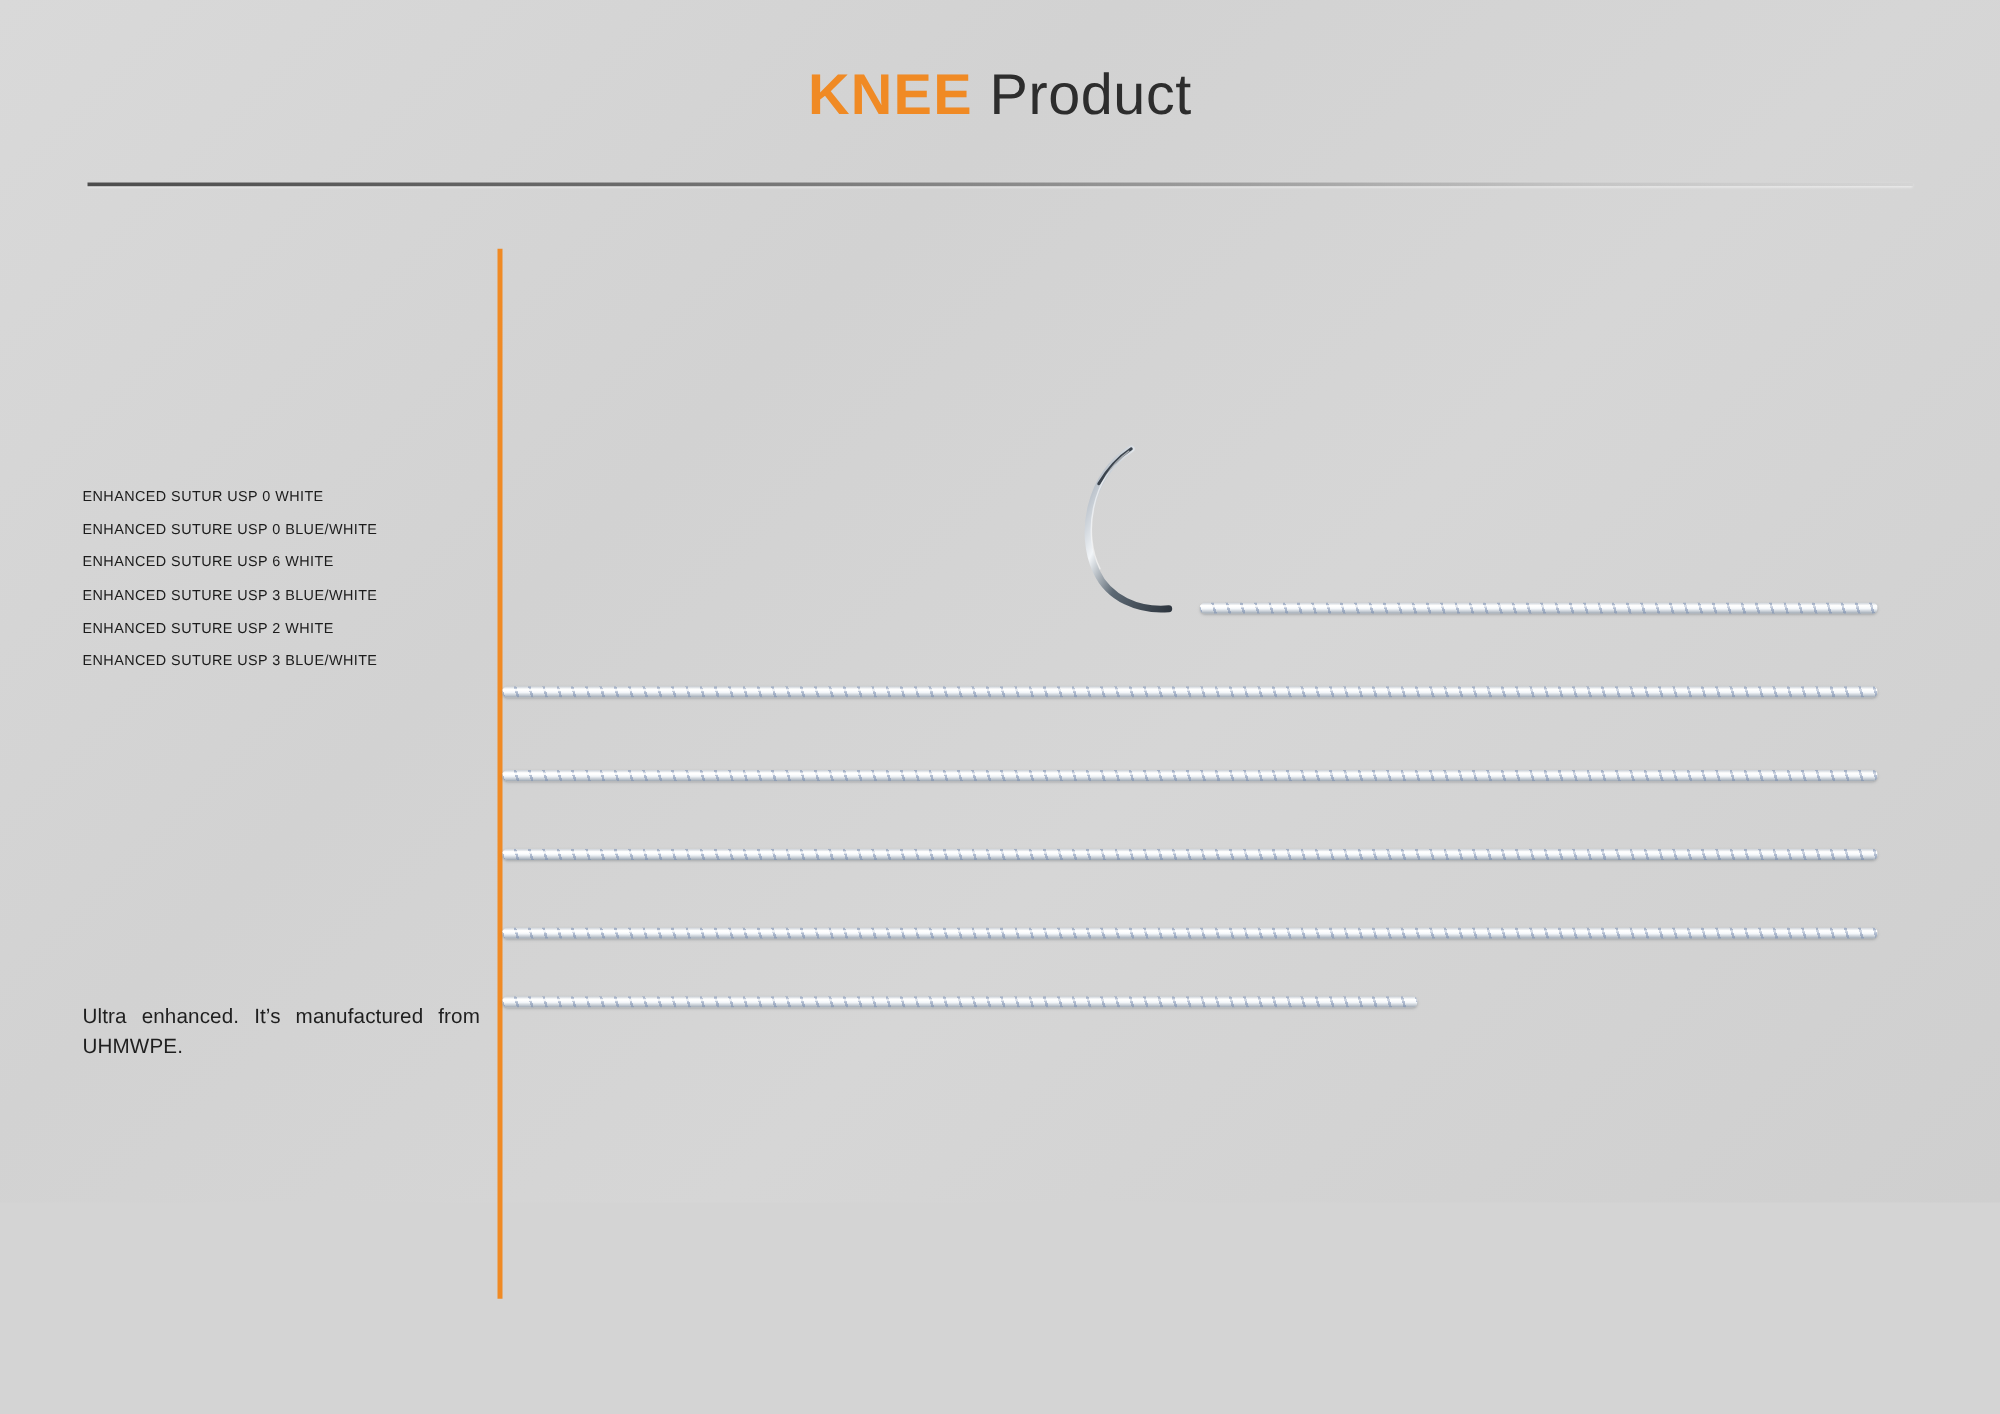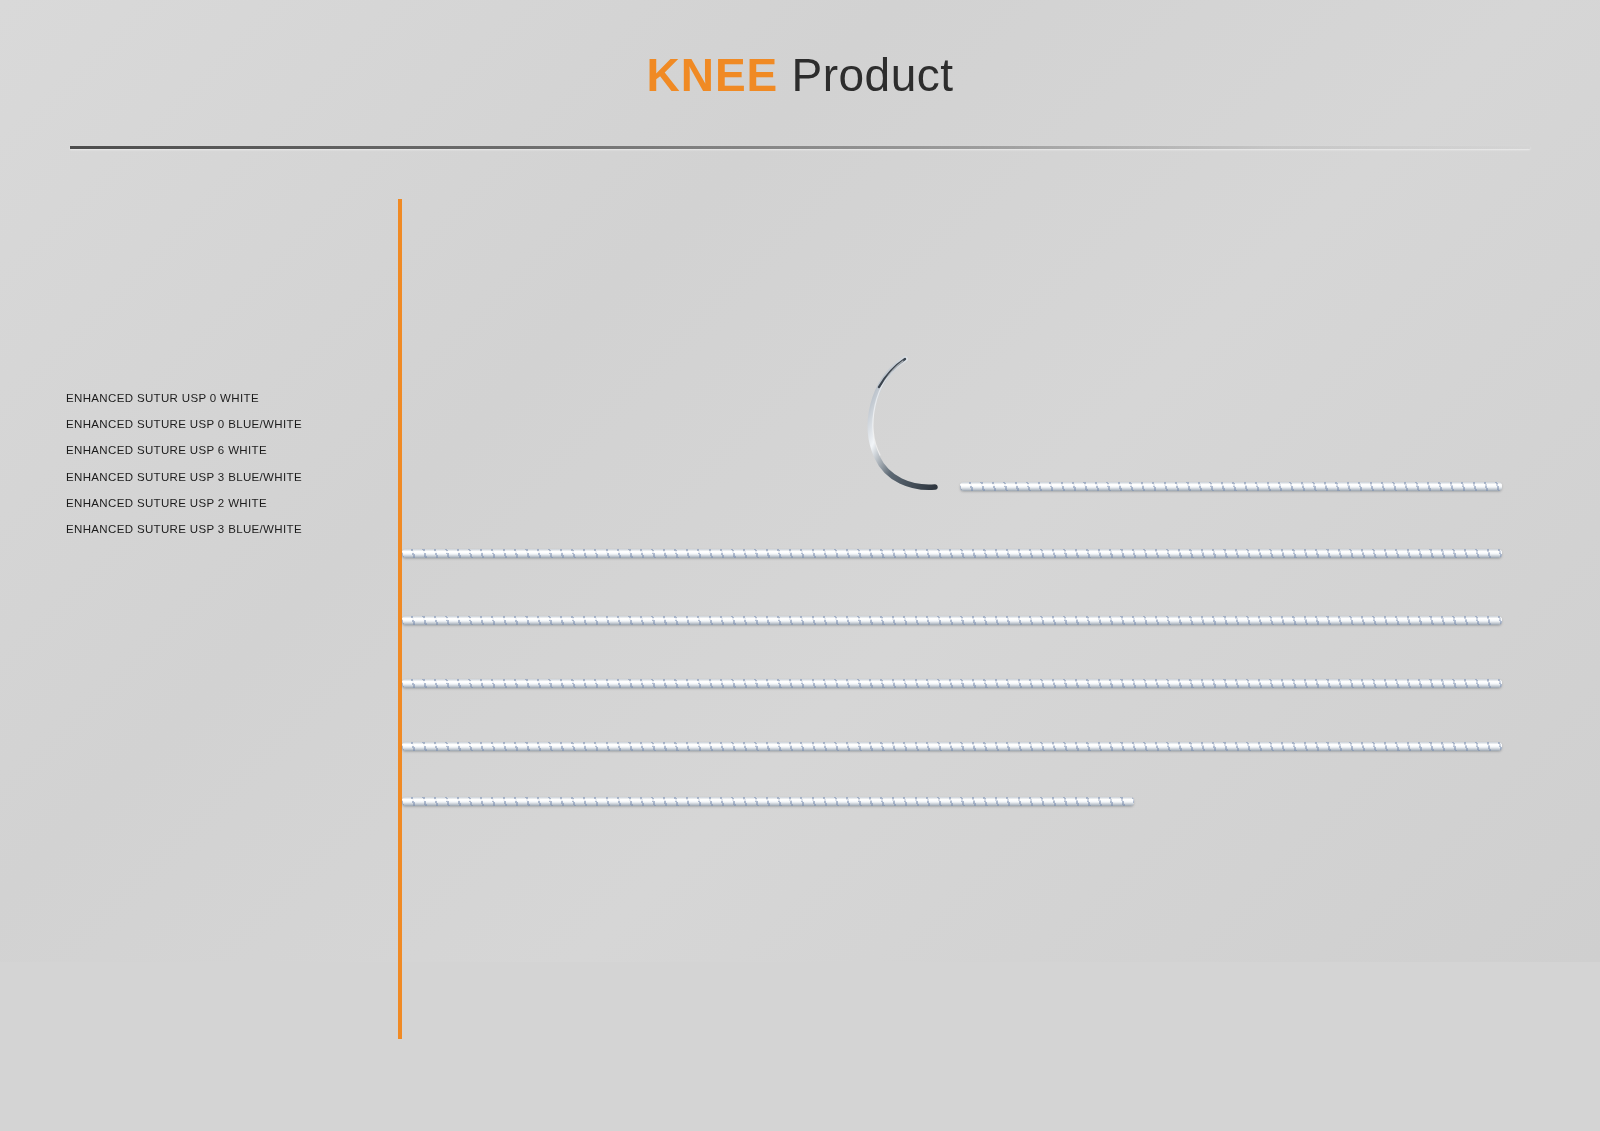--- a/index.html
+++ b/index.html
@@ -168,20 +168,21 @@
 
   <div class="labels">
     <div class="label-item">ENHANCED  SUTUR USP 0 WHITE</div>
     <div class="label-item">ENHANCED SUTURE USP 0 BLUE/WHITE</div>
     <div class="label-item">ENHANCED  SUTURE USP 6 WHITE</div>
     <div class="label-item">ENHANCED  SUTURE USP 3 BLUE/WHITE</div>
     <div class="label-item">ENHANCED SUTURE USP 2 WHITE</div>
     <div class="label-item">ENHANCED  SUTURE USP 3 BLUE/WHITE</div>
   </div>
 
+  <div class="blurb">Ultra enhanced. It’s manufactured from UHMWPE.</div>
 
   <div class="strands">
 
     <svg class="needle" viewBox="0 0 120 140">
       <defs>
         <linearGradient id="needleGrad" x1="0" y1="0" x2="1" y2="1">
           <stop offset="0%" stop-color="#8e99a6"></stop>
           <stop offset="35%" stop-color="#f2f5f8"></stop>
           <stop offset="60%" stop-color="#5d6974"></stop>
           <stop offset="100%" stop-color="#2f3740"></stop>

